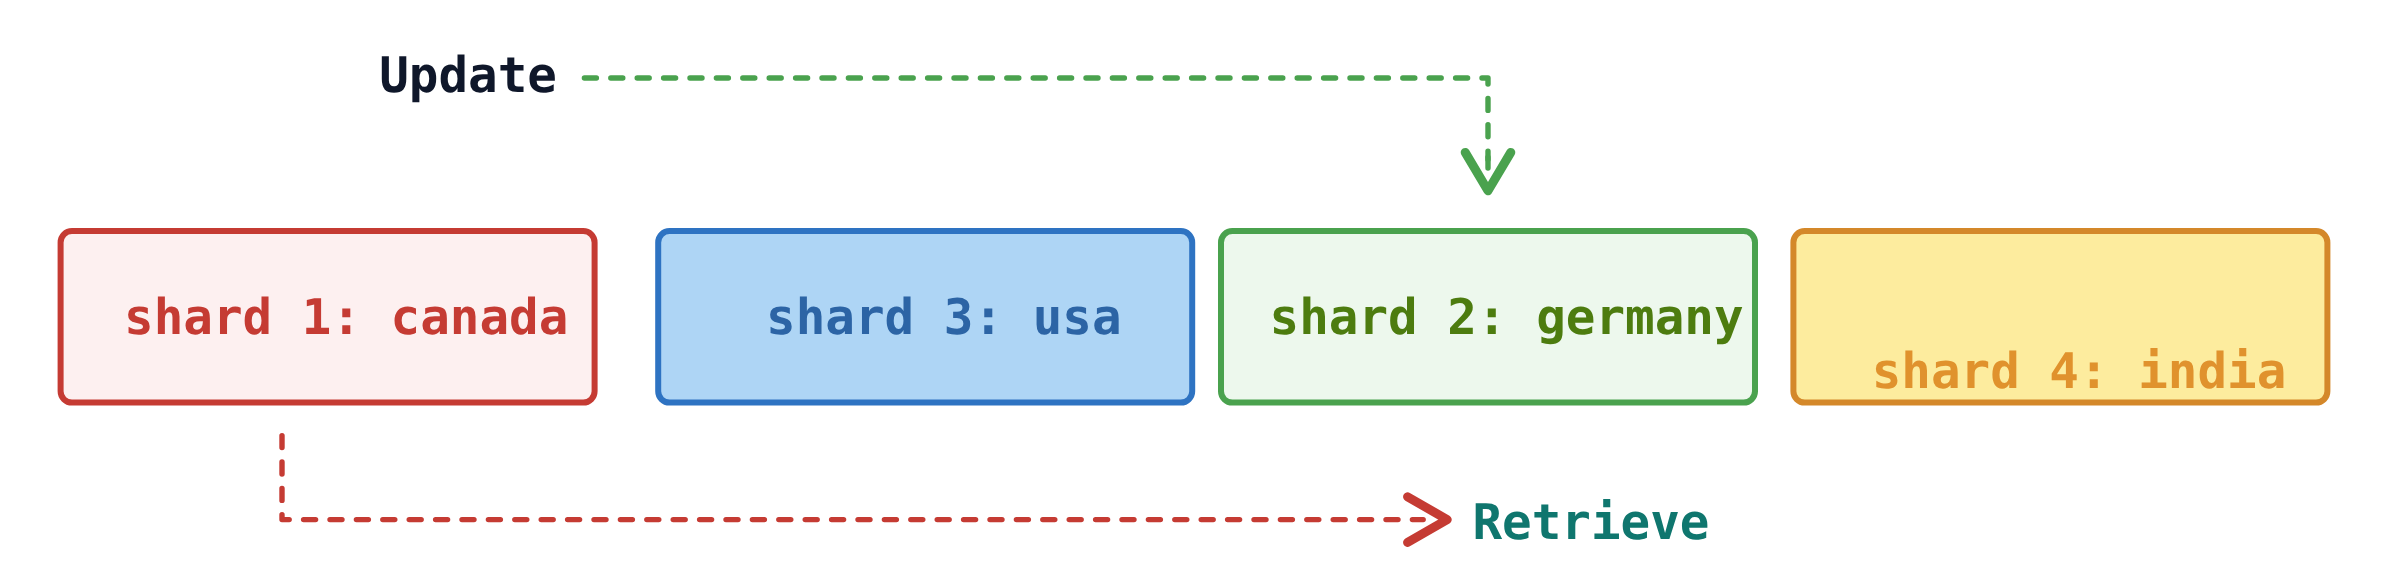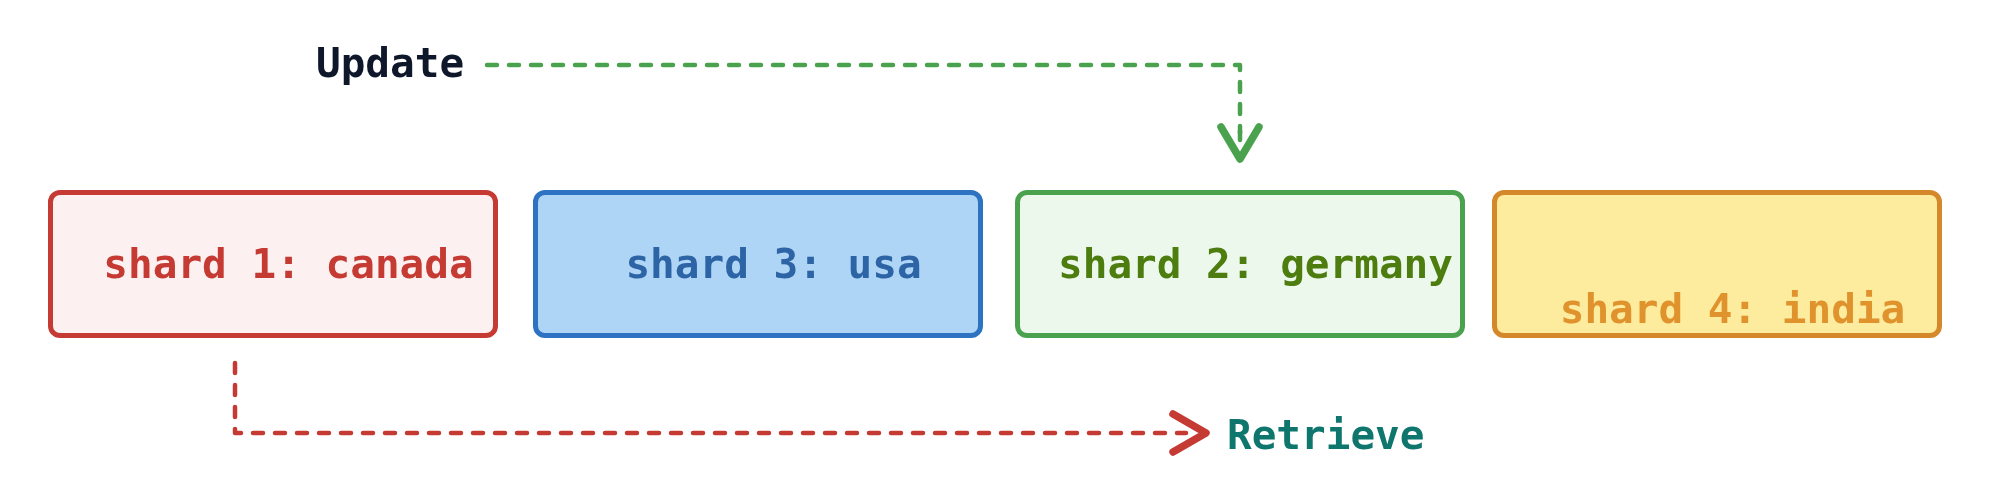--- a/index.html
+++ b/index.html
@@ -46,21 +46,21 @@
     display: flex;
     align-items: center;
     justify-content: center;
     font-weight: bold;
     font-size: 41px;
     letter-spacing: 0;
     white-space: nowrap;
     padding-left: 31px;
   }
   .shard-1 { left: 48px; }
-  .shard-3 { left: 533px; }
+  .shard-3 { left: 546px; }
   .shard-2 { left: 1015px; }
   .shard-4 { left: 1492px; }
   .flow-label {
     position: absolute;
     font-weight: bold;
     font-size: 41px;
     line-height: 46px;
     white-space: nowrap;
   }
   .flow-label.update   { left: 316px;  top: 40px;  }

